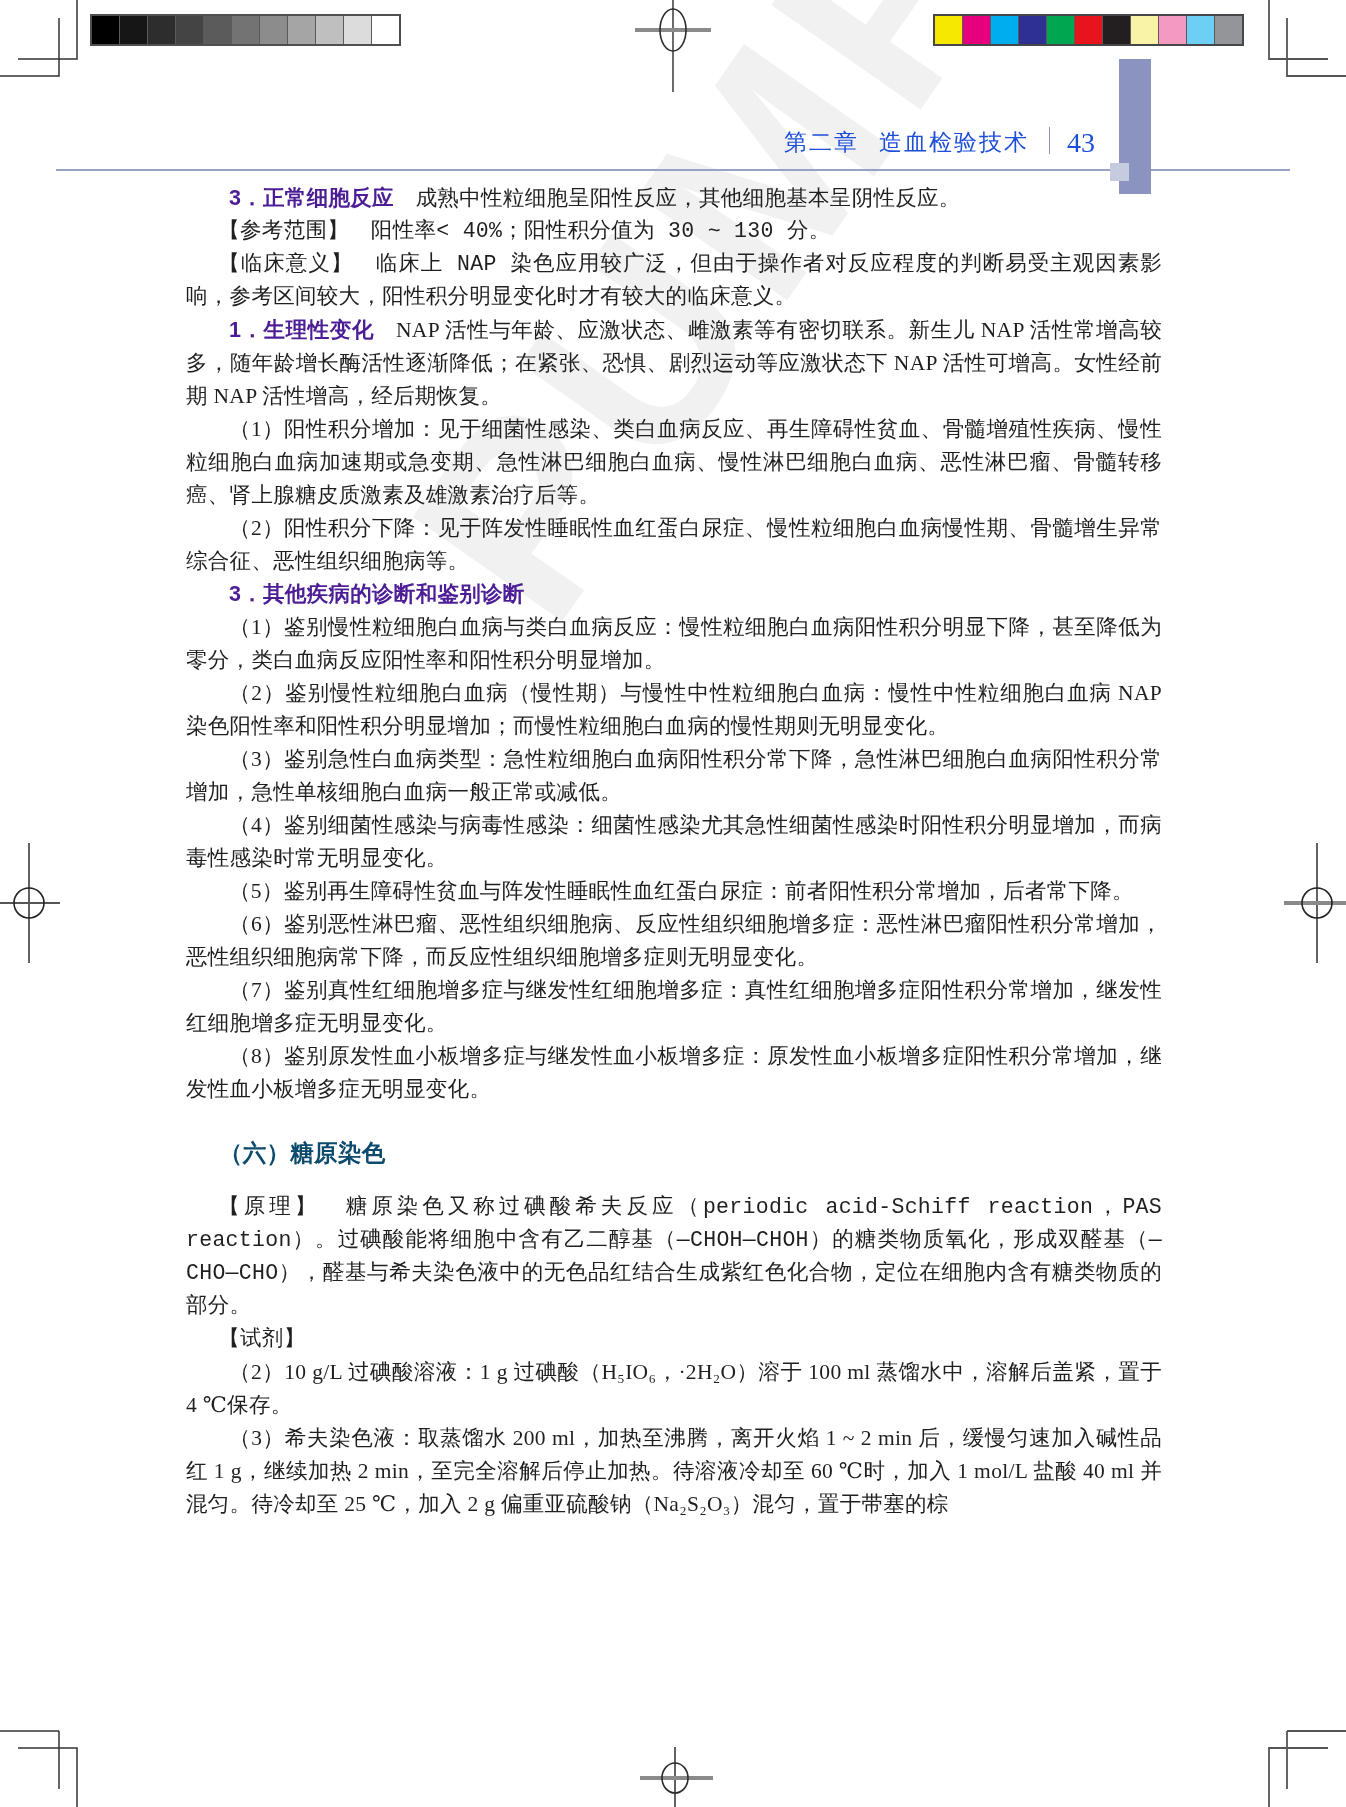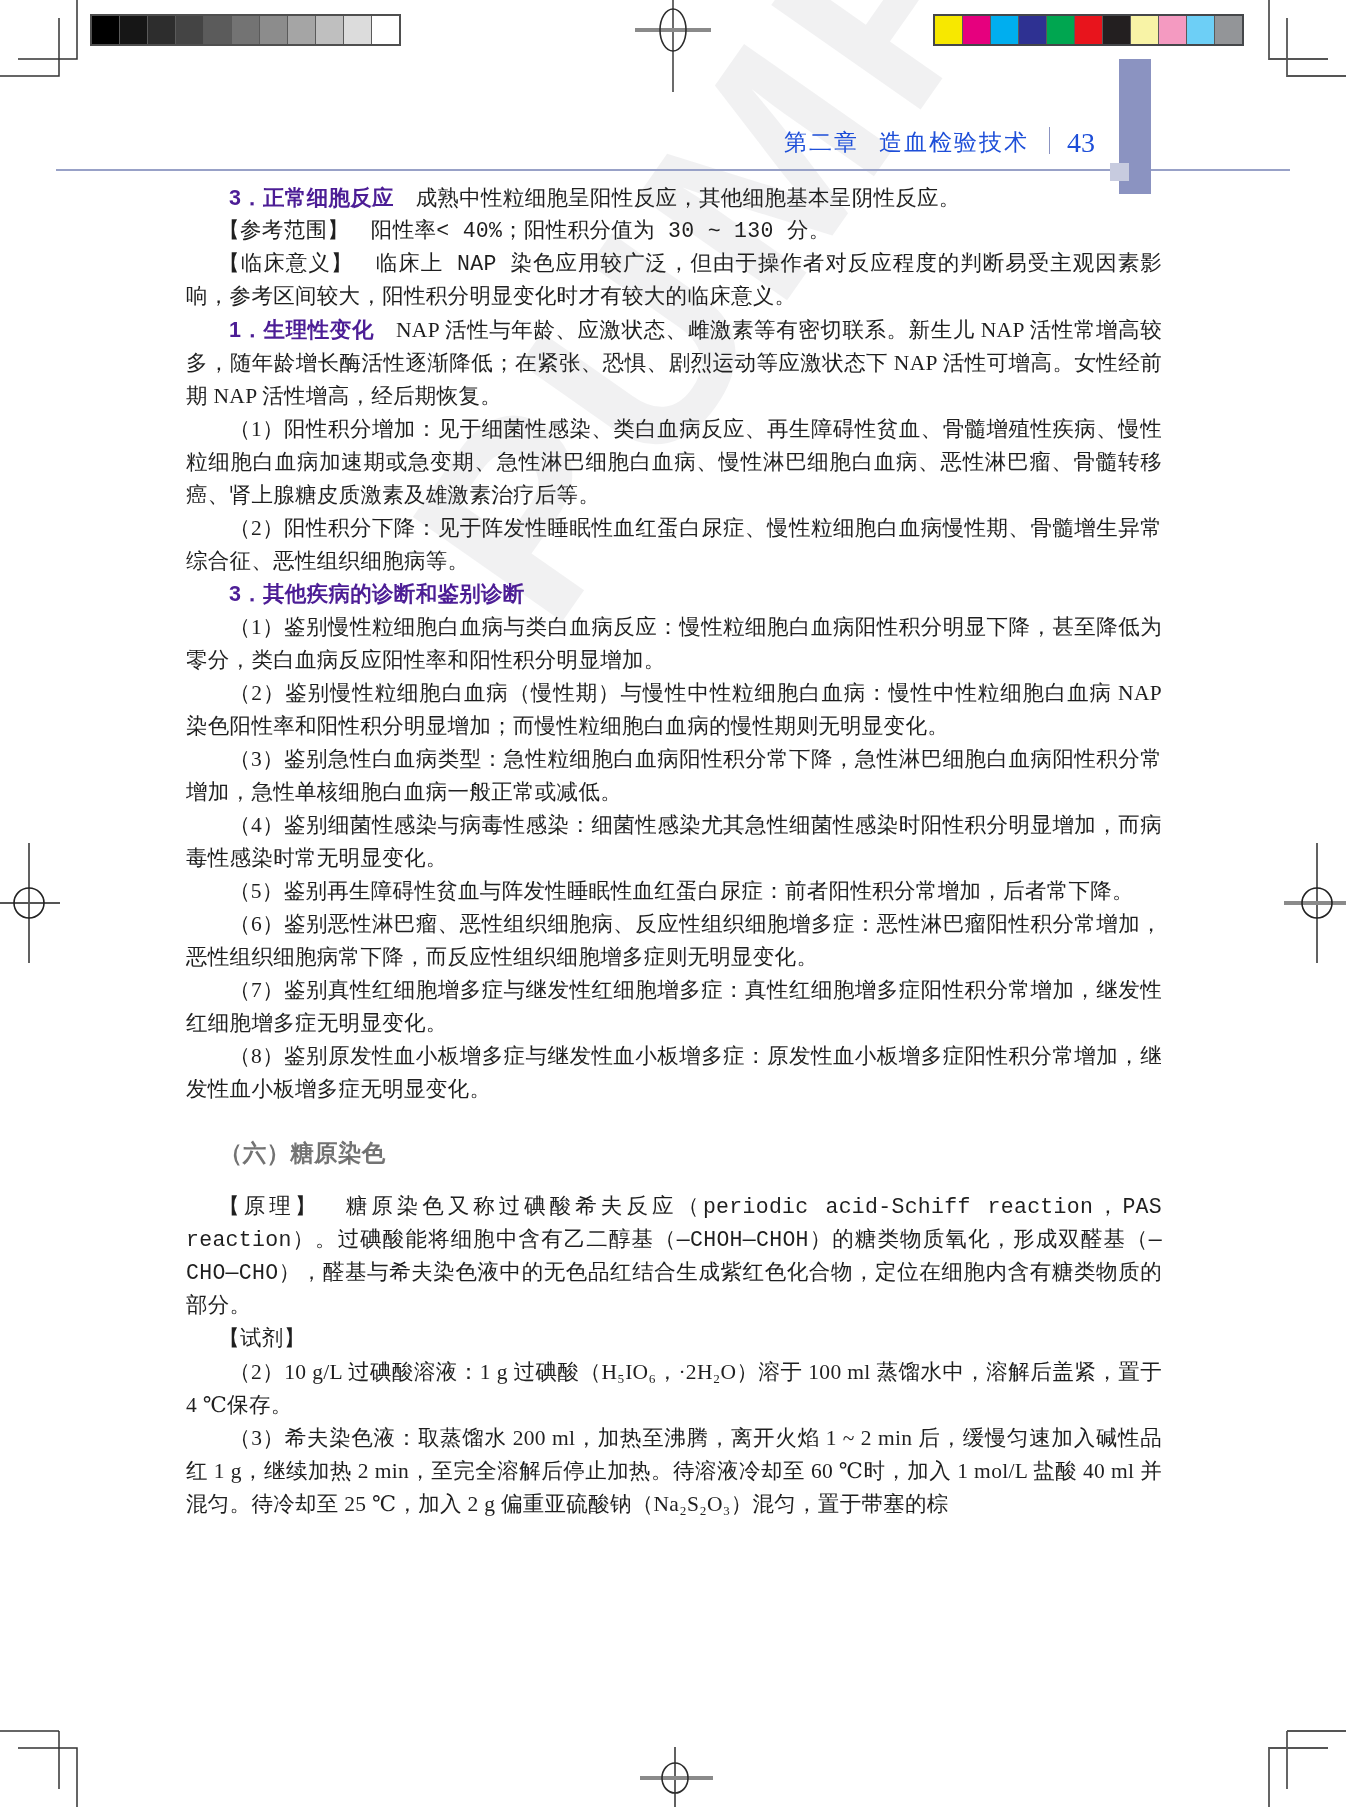--- a/index.html
+++ b/index.html
@@ -33,21 +33,21 @@
   .header-title{letter-spacing:2px;margin-left:20px;}
   .header-divider{width:1px;height:27px;background:#8b93c1;margin:0 17px 0 20px;}
   .header-pagenum{font-size:28px;}
 
   
   .content{position:absolute;left:186px;top:182px;width:976px;z-index:1;
            font-size:21.5px;line-height:33px;text-align:justify;letter-spacing:0.3px;}
   .para{margin:0;text-indent:2em;}
   .para.bracket{text-indent:1.5em;font-family:Liberation Mono, monospace;}
   .lead{font-family:"Liberation Sans","DejaVu Sans",sans-serif;font-weight:bold;color:#4c1d95;}
-  .h2{font-family:Liberation Sans, sans-serif;font-weight:bold;color:#737373;
+  .h2{font-family:Liberation Sans, sans-serif;font-weight:bold;color:#0c4a6e;
       font-size:23.5px;margin:31px 0 21px 0;text-indent:1.4em;line-height:33px;}
 </style>
 </head>
 <body>
 
 <div class="sheet">
 
   <div class="watermark">PUMP</div>
 
   <svg class="corner-svg" style="left:0;top:0;" width="90" height="90">

